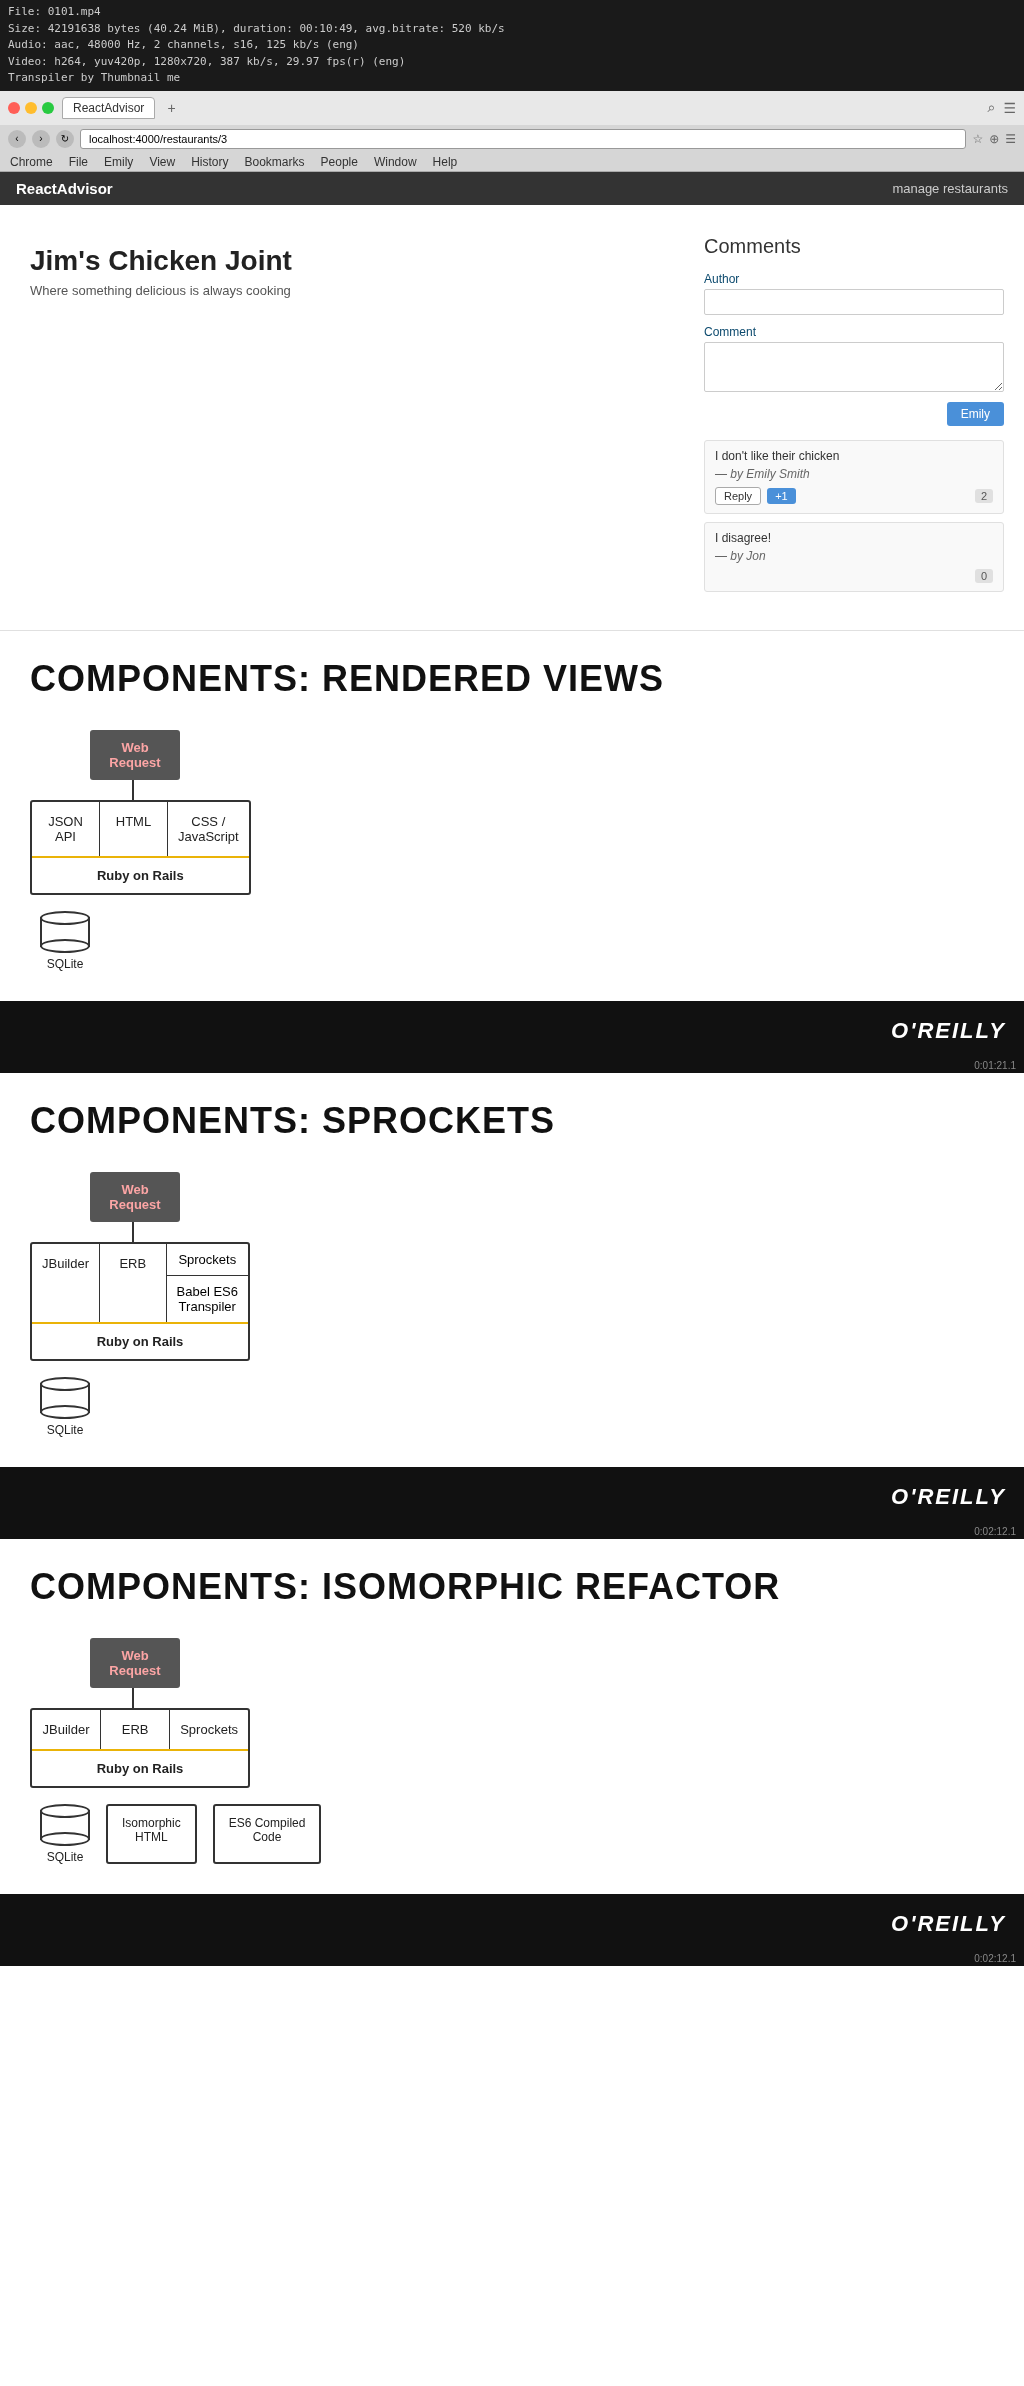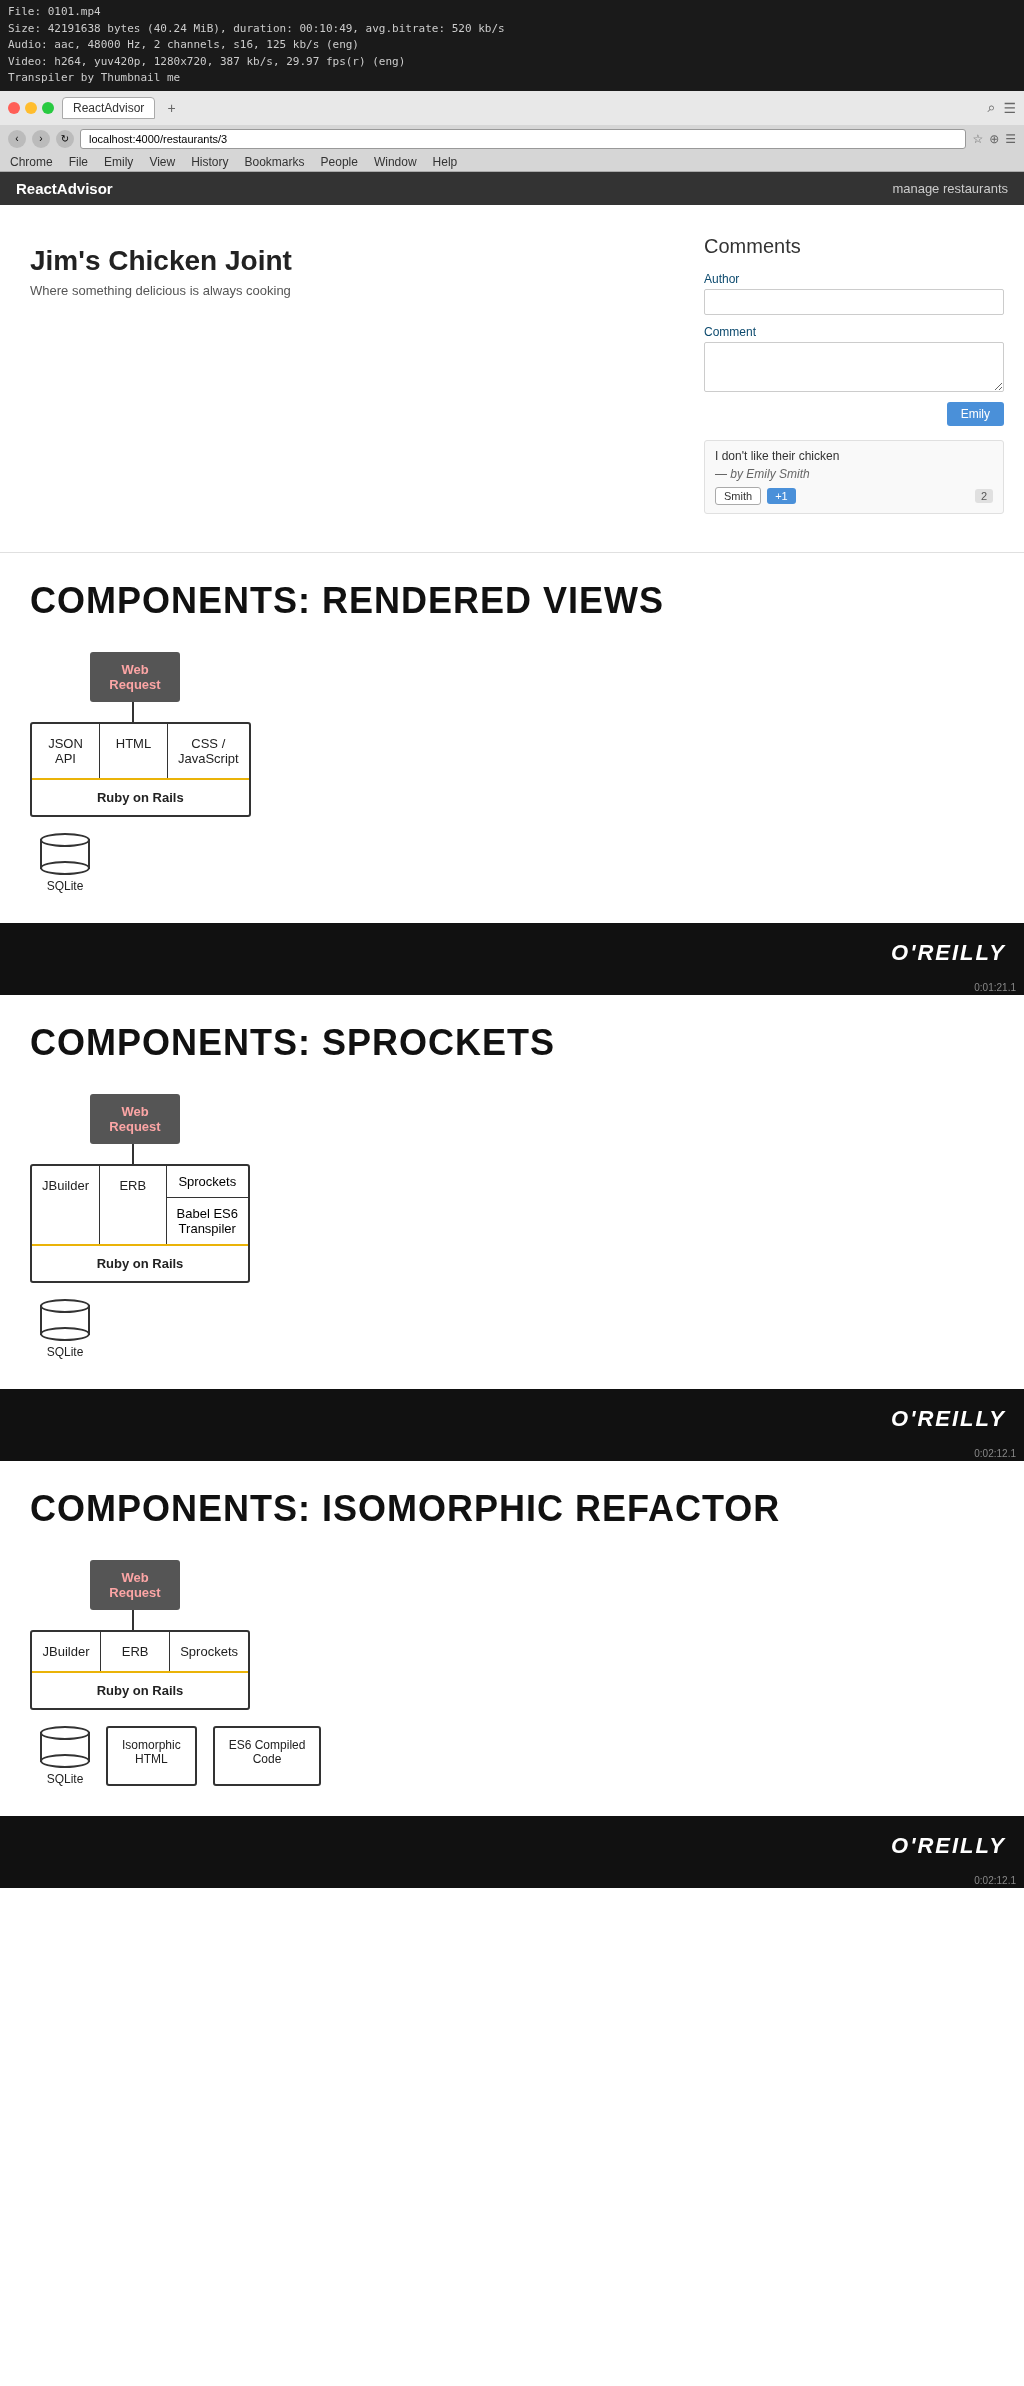--- a/index.html
+++ b/index.html
@@ -422,26 +422,33 @@
     <label class="form-label">Comment</label>
     <textarea class="form-textarea" style=""></textarea>
     <div class="submit-row">
       <button class="submit-btn">Emily</button>
     </div>
     
     <div class="comment-card">
       <div class="comment-text">I don't like their chicken</div>
       <div class="comment-author">— by Emily Smith</div>
       <div class="comment-actions">
-        <button class="reply-btn">Smith</button>
+        <button class="reply-btn">Reply</button>
         <button class="plus-btn">+1</button>
         <span class="vote-count">2</span>
       </div>
     </div>
     
+    <div class="comment-card">
+      <div class="comment-text">I disagree!</div>
+      <div class="comment-author">— by Jon</div>
+      <div class="comment-actions">
+        <span class="vote-count">0</span>
+      </div>
+    </div>
   </div>
 </div>
 
 <div class="slide-section">
   <div class="slide-title">COMPONENTS: RENDERED VIEWS</div>
   <div class="diagram-container">
     <div class="web-request-box">Web<br>Request</div>
     <div class="arrow-down"></div>
     <div class="main-box">
       <div class="box-top-row">

